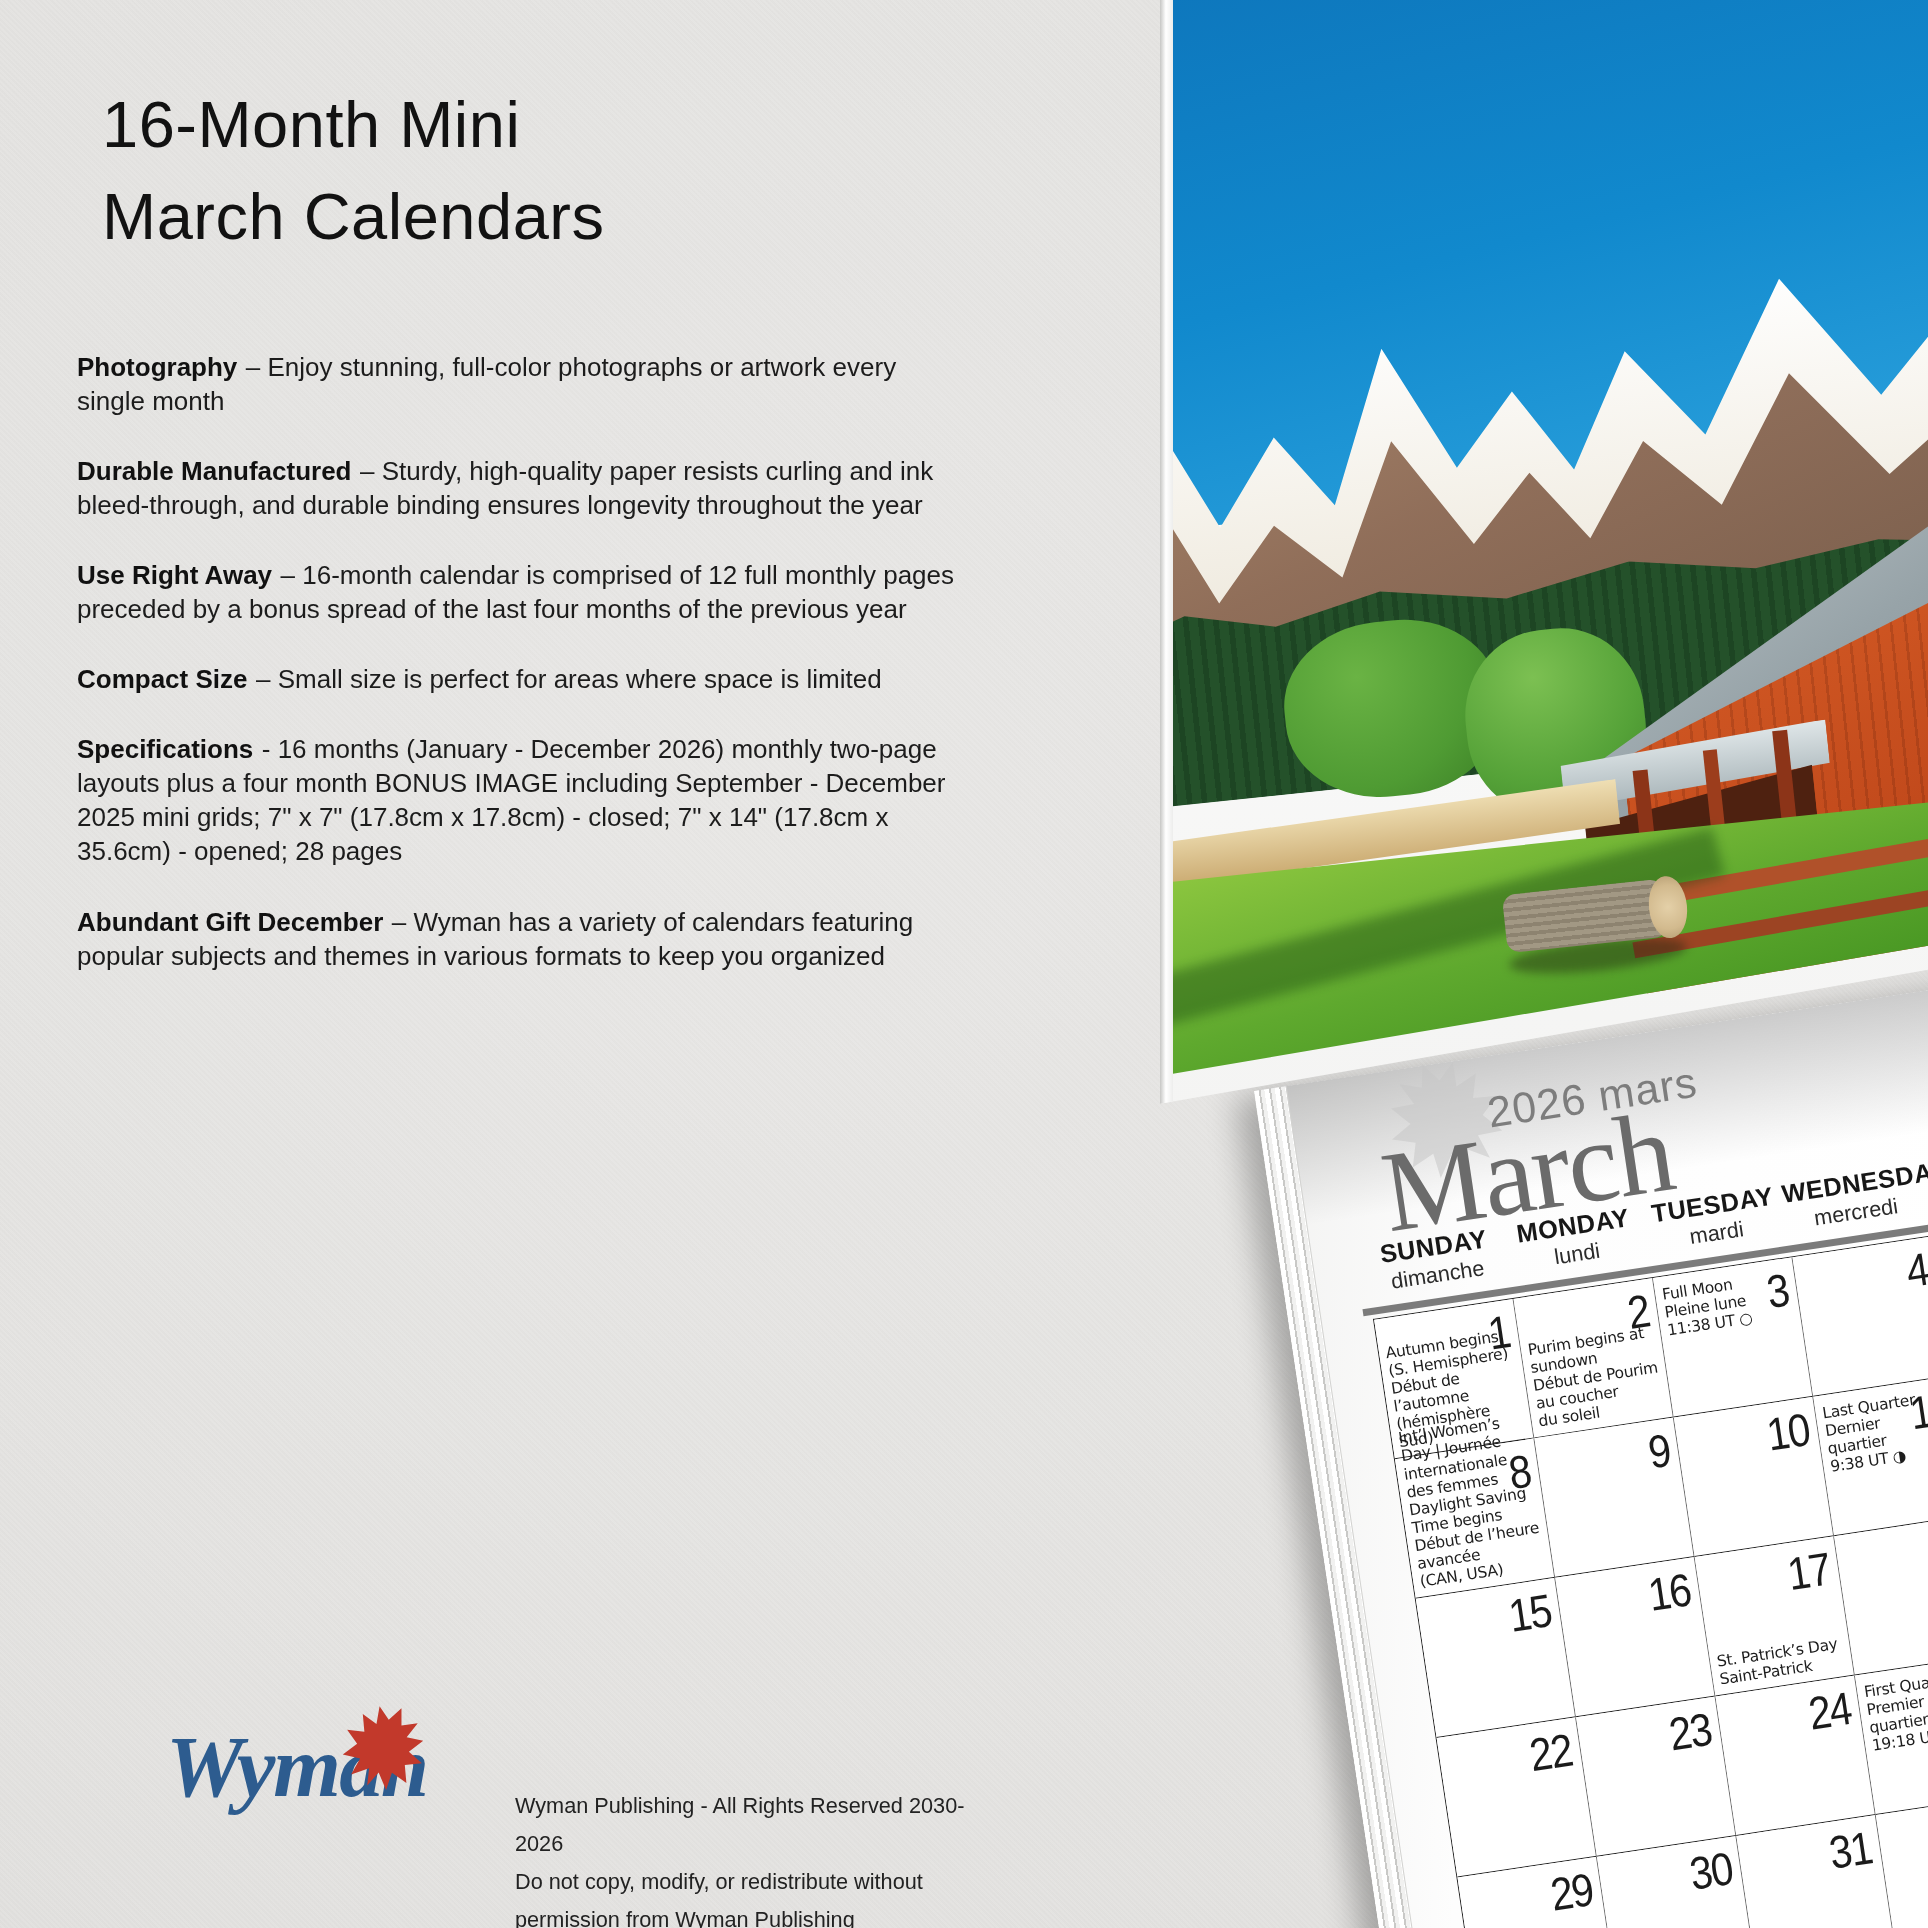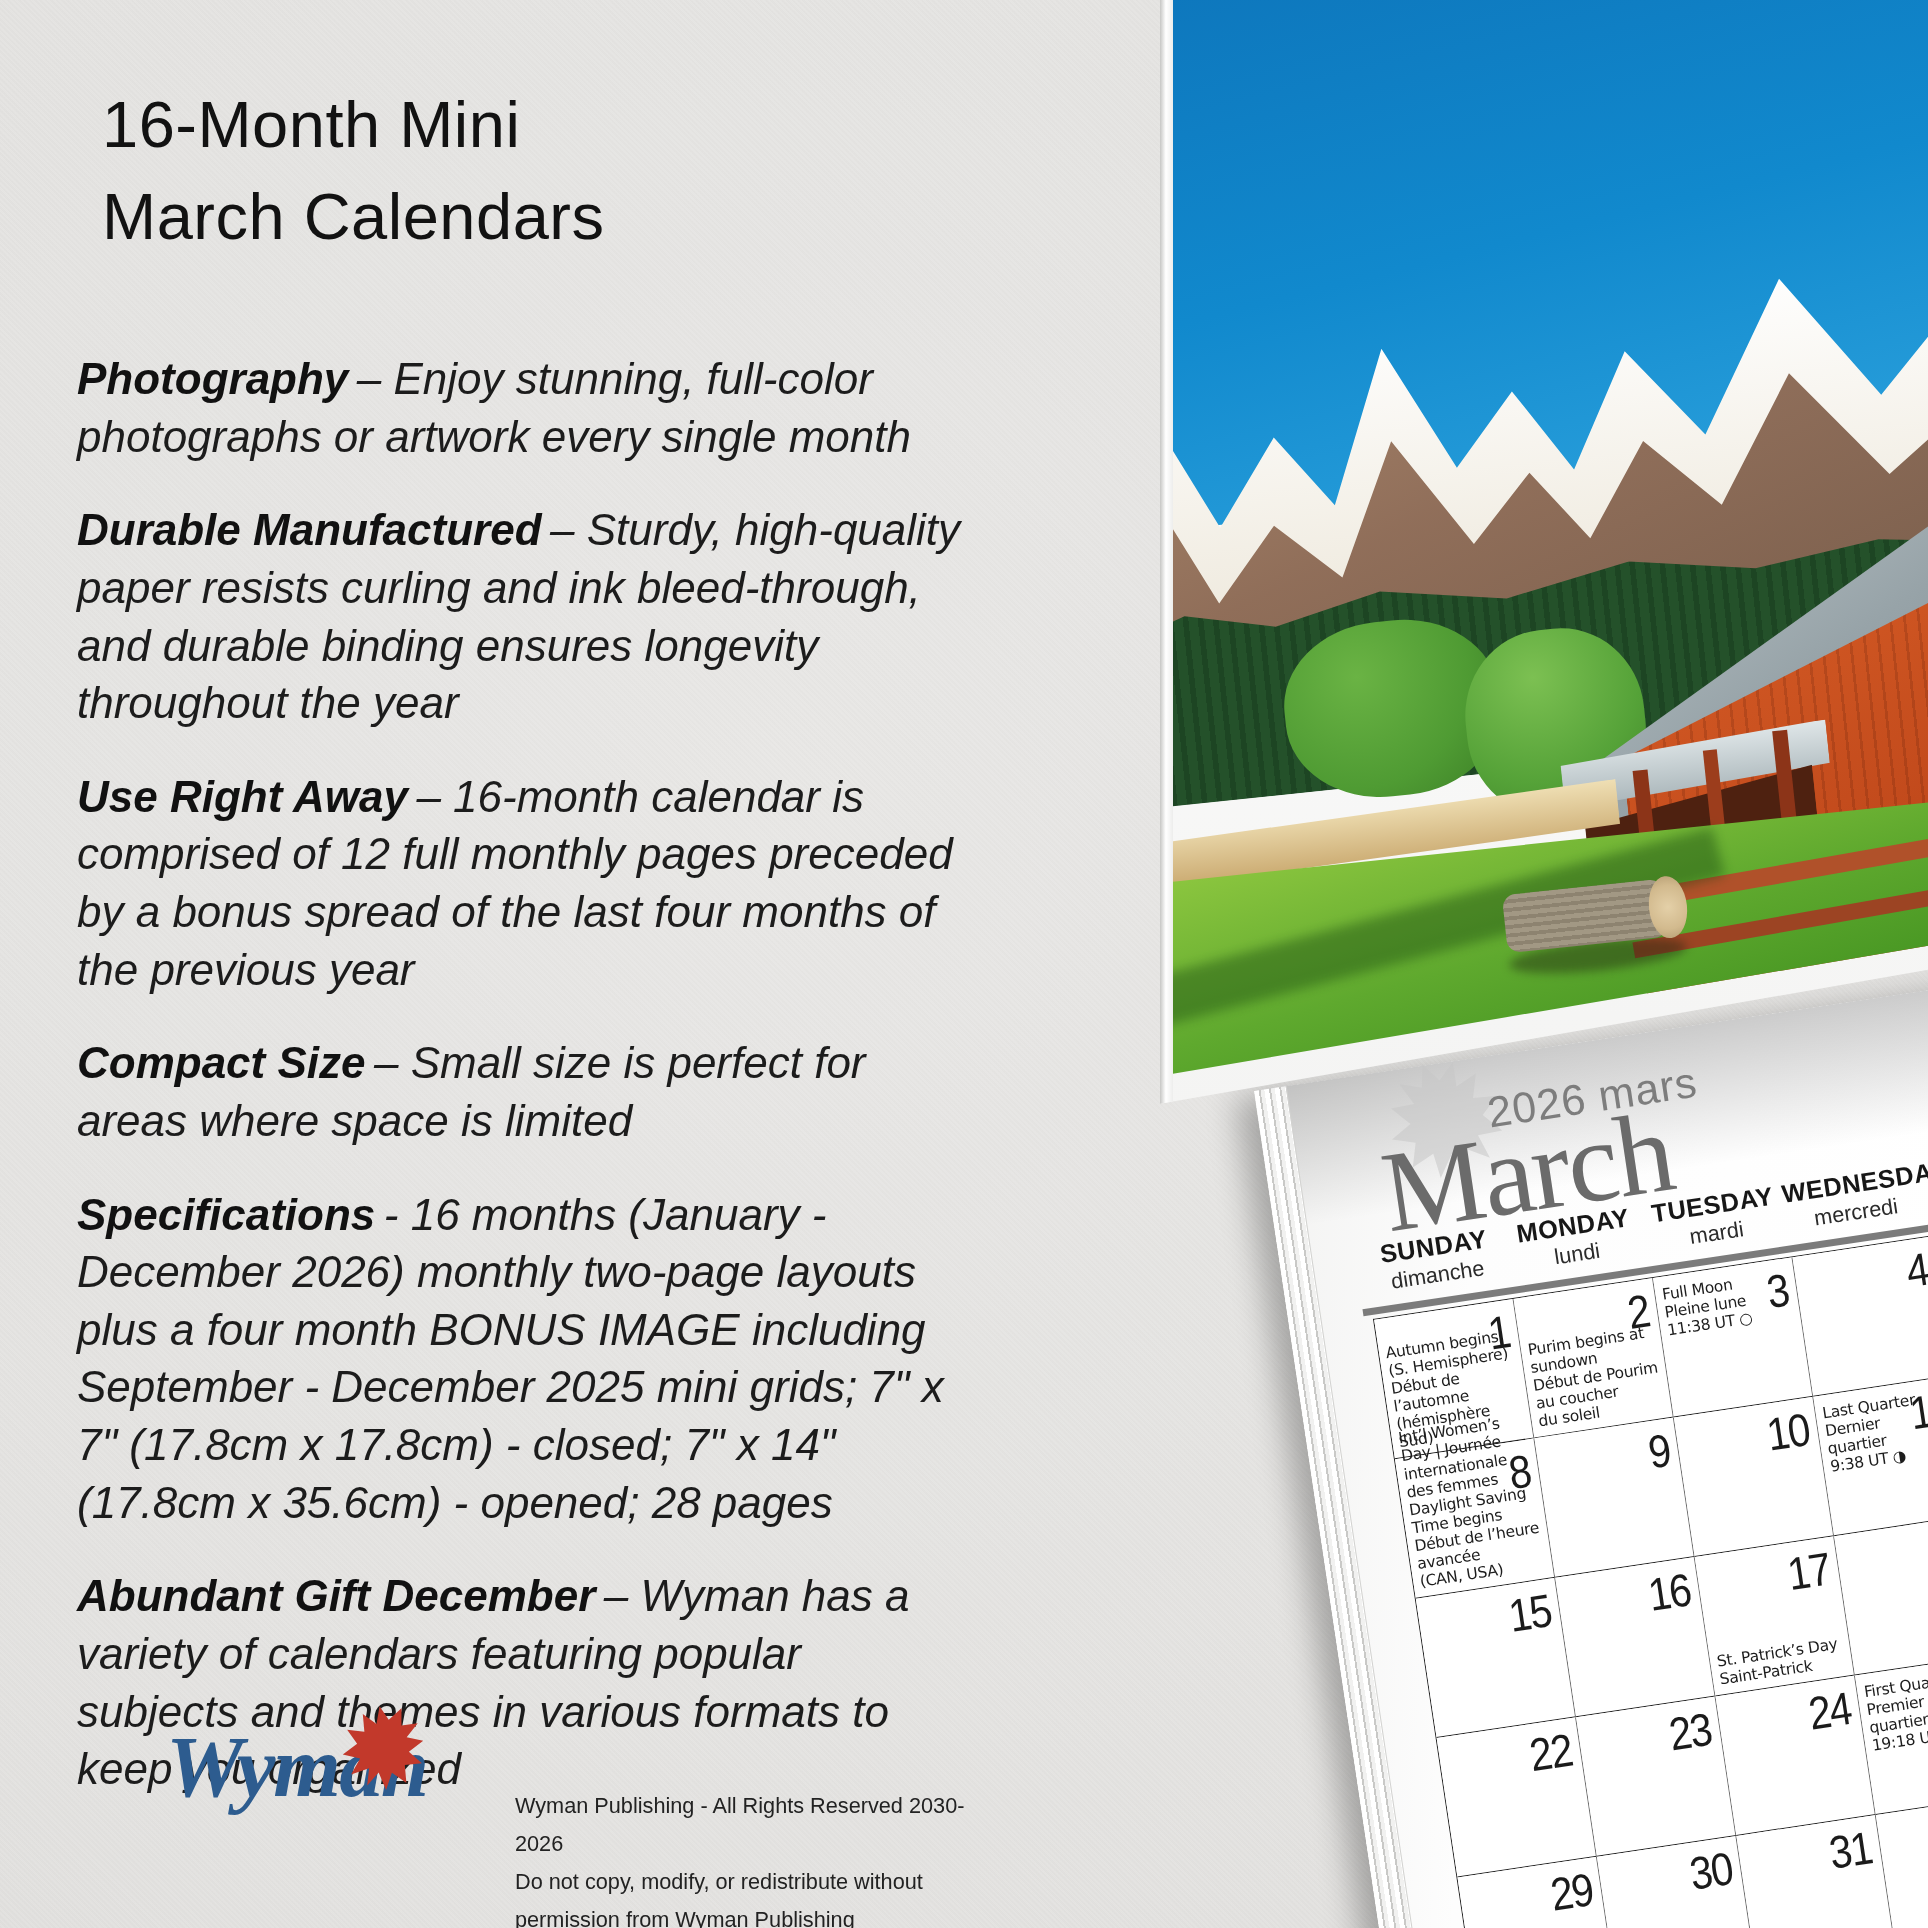--- a/index.html
+++ b/index.html
@@ -8,21 +8,21 @@
   .canvas { position:relative; width:1928px; height:1928px; overflow:hidden;
             background:
               repeating-linear-gradient(45deg, rgba(0,0,0,.013) 0 1.9px, rgba(255,255,255,.02) 1.9px 3.8px),
               radial-gradient(120% 120% at 40% 40%, #e9e8e6 0%, #e3e2e0 55%, #d8d7d5 100%); }
 
   
   .left-panel { position:absolute; left:77px; top:0; width:904px; color:#191919; }
   .title { position:absolute; left:0; top:79px; font-size:65px; font-weight:400;
            line-height:1.42; letter-spacing:0.5px; color:#121212;margin-left:25px; }
   .features { position:absolute; left:0; top:350px; width:887px; }
-  .feature { margin:0 0 36px 0; font-size:44px; line-height:1.31; color:#1c1c1c;font-style:italic; }
+  .feature { margin:0 0 36px 0; font-size:26px; line-height:1.31; color:#1c1c1c; }
   .feature strong { font-weight:700; color:#111; margin-right:8.5px; }
 
   .logo { position:absolute; left:89px; top:1716px; width:339px; height:188px; }
   .logo-text { font-family:"Liberation Serif", serif; font-style:italic; font-weight:700;
                font-size:87px; color:#2d5c8f; letter-spacing:-1.9px; }
   .logo-text::first-letter { font-size:1.65em; }
   .logo-leaf { position:absolute; left:175px; top:-13px; width:87px; height:87px;
                transform:rotate(24deg); }
   .copyright { position:absolute; left:438px; top:1787px; font-size:21.7px; line-height:1.75;
                color:#222; }

